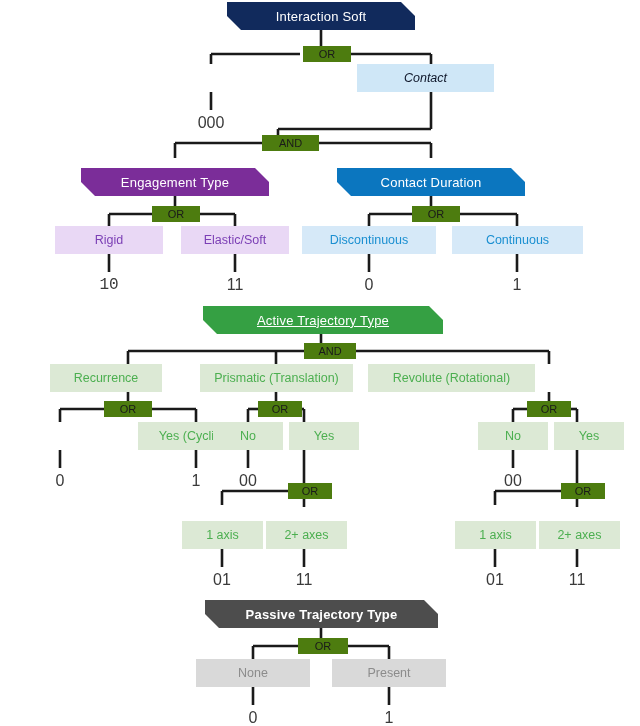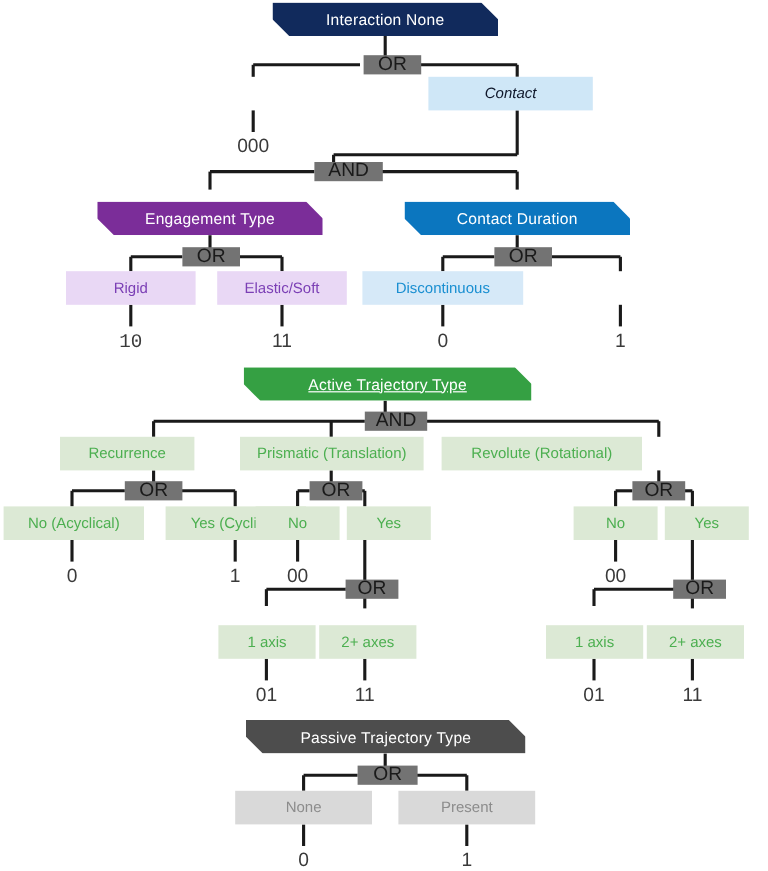--- a/index.html
+++ b/index.html
@@ -29,23 +29,23 @@
     position:absolute;
     display:flex;align-items:center;justify-content:center;
     box-sizing:border-box;
     font-size:12.5px;
     white-space:nowrap;
   }
 
   
   .op{
     position:absolute;
-    font-size:16px;
+    font-size:11px;
     color:#1a1a1a;
-    background:#737373;
+    background:#4d7c0f;
     padding:0 4px;
     display:flex;align-items:center;justify-content:center;
     white-space:nowrap;
   }
 
   
   .code{
     position:absolute;
     font-size:16px;
     color:#3a3a3a;
@@ -147,21 +147,21 @@
       <path d="M253,646 L253,659"></path>
       <path d="M389,646 L389,659"></path>
       <path d="M253,646 L298,646"></path>
       <path d="M340,646 L389,646"></path>
       <path d="M253,687 L253,705"></path>
       <path d="M389,687 L389,705"></path>
     </g>
   </svg>
 
   <div class="banner shape" style="left:227px;top:2px;width:188px;height:28px;background:#112a5c;">
-    <span>Interaction None</span>
+    <span>Interaction Soft</span>
   </div>
 
   <div class="op" style="left:303px;top:46px;width:40px;height:16px;">OR</div>
 
 
   <div class="box" style="left:357px;top:64px;width:137px;height:28px;background:#cfe7f7;color:#0f172a;font-style:italic;">
     <span>Contact</span>
   </div>
 
   <div class="code" style="left:181px;top:114px;width:60px;">000</div>
@@ -185,20 +185,23 @@
   </div>
 
   <div class="box" style="left:181px;top:226px;width:108px;height:28px;background:#e9d8f5;color:#7b3fb5;">
     <span>Elastic/Soft</span>
   </div>
 
   <div class="box" style="left:302px;top:226px;width:134px;height:28px;background:#d6e9f8;color:#1a8fd1;">
     <span>Discontinuous</span>
   </div>
 
+  <div class="box" style="left:452px;top:226px;width:131px;height:28px;background:#d6e9f8;color:#1a8fd1;">
+    <span>Continuous</span>
+  </div>
 
   <div class="code" style="left:79px;top:276px;width:60px;font-family:Liberation Mono, monospace;">10</div>
   <div class="code" style="left:205px;top:276px;width:60px;">11</div>
   <div class="code" style="left:339px;top:276px;width:60px;">0</div>
   <div class="code" style="left:487px;top:276px;width:60px;">1</div>
 
   <div class="banner shape" style="left:203px;top:306px;width:240px;height:28px;background:#35a043;text-decoration:underline;">
     <span>Active Trajectory Type</span>
   </div>
 
@@ -213,23 +216,20 @@
   </div>
 
   <div class="box" style="left:368px;top:364px;width:167px;height:28px;background:#dce9d5;color:#4caf50;">
     <span>Revolute (Rotational)</span>
   </div>
 
   <div class="op" style="left:104px;top:401px;width:40px;height:16px;">OR</div>
   <div class="op" style="left:258px;top:401px;width:36px;height:16px;">OR</div>
   <div class="op" style="left:527px;top:401px;width:36px;height:16px;">OR</div>
 
-  <div class="box" style="left:3px;top:422px;width:117px;height:28px;background:#dce9d5;color:#4caf50;">
-    <span>No (Acyclical)</span>
-  </div>
   <div class="box" style="left:138px;top:422px;width:117px;height:28px;background:#dce9d5;color:#4caf50;">
     <span>Yes (Cyclical)</span>
   </div>
   <div class="code" style="left:30px;top:472px;width:60px;">0</div>
   <div class="code" style="left:166px;top:472px;width:60px;">1</div>
 
   <div class="box" style="left:276px;top:422px;width:1px;height:1px;opacity:0;"></div>
   <div class="box" style="left:213px;top:422px;width:70px;height:28px;background:#dce9d5;color:#4caf50;">
     <span>No</span>
   </div>
@@ -262,21 +262,21 @@
 
   <div class="box" style="left:455px;top:521px;width:81px;height:28px;background:#dce9d5;color:#4caf50;">
     <span>1 axis</span>
   </div>
   <div class="box" style="left:539px;top:521px;width:81px;height:28px;background:#dce9d5;color:#4caf50;">
     <span>2+ axes</span>
   </div>
   <div class="code" style="left:465px;top:571px;width:60px;">01</div>
   <div class="code" style="left:547px;top:571px;width:60px;">11</div>
 
-  <div class="banner shape" style="left:205px;top:600px;width:233px;height:28px;background:#4d4d4d;">
+  <div class="banner shape" style="left:205px;top:600px;width:233px;height:28px;background:#4d4d4d;font-weight:bold;">
     <span>Passive Trajectory Type</span>
   </div>
 
   <div class="op" style="left:298px;top:638px;width:42px;height:16px;">OR</div>
 
   <div class="box" style="left:332px;top:659px;width:114px;height:28px;background:#d9d9d9;color:#8c8c8c;">
     <span>Present</span>
   </div>
   <div class="box" style="left:196px;top:659px;width:114px;height:28px;background:#d9d9d9;color:#8c8c8c;">
     <span>None</span>

